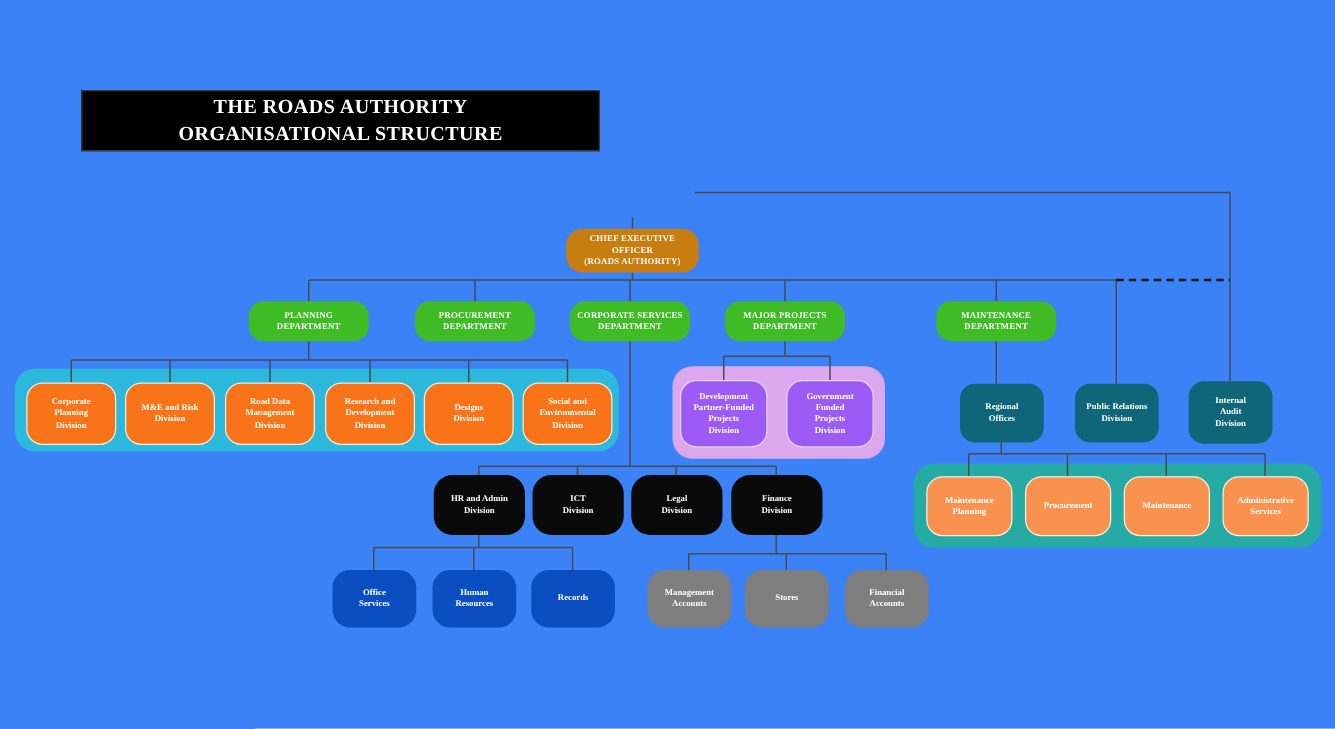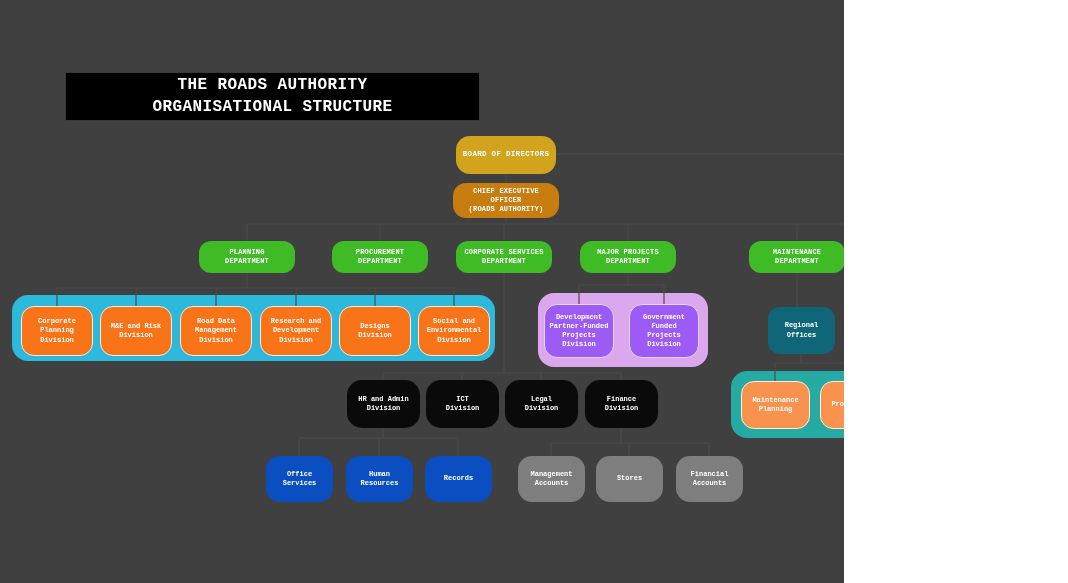--- a/index.html
+++ b/index.html
@@ -1,19 +1,19 @@
 <!DOCTYPE html>
 <html><head>
 <meta charset="utf-8">
 <style>
   html,body { margin:0; padding:0; background:#ffffff; }
   #canvas {
-    position:relative; width:844px; height:583px;
-    background:#404040; overflow:hidden;
-    font-family:Liberation Mono, monospace;
+    position:relative; width:1068px; height:583px;
+    background:#3b82f6; overflow:hidden;
+    font-family:Liberation Serif, serif;
   }
   #connectors { position:absolute; left:0; top:0; z-index:1; }
   .strip { position:absolute; z-index:0; border-radius:16px; }
   .strip-cyan   { background:#2cb9dc; }
   .strip-purple { background:#dba8ee; }
   .strip-teal   { background:#26aba4; }
   .node {
     position:absolute; z-index:2;
     display:flex; align-items:center; justify-content:center;
     text-align:center; color:#ffffff; font-weight:bold;
@@ -105,21 +105,20 @@
         <path d="M629,443 V456"></path>
         <path d="M709,443 V456"></path>
     </g>
 
     <path d="M893,224 H984" stroke="#141414" stroke-width="2" stroke-dasharray="6,4" fill="none"></path>
   </svg>
 
   <div class="title-box" style="left:65px; top:72px; width:413px; height:47px;">THE ROADS AUTHORITY
 ORGANISATIONAL STRUCTURE</div>
 
-  <div class="node board" style="left:456px; top:136px; width:100px; height:38px;">BOARD OF DIRECTORS</div>
   <div class="node ceo" style="left:453px; top:183px; width:106px; height:35px;">CHIEF EXECUTIVE
 OFFICER
 (ROADS AUTHORITY)</div>
 
   <div class="node dept" style="left:199px; top:241px; width:96px; height:32px;">PLANNING
 DEPARTMENT</div>
   <div class="node dept" style="left:332px; top:241px; width:96px; height:32px;">PROCUREMENT
 DEPARTMENT</div>
   <div class="node dept" style="left:456px; top:241px; width:96px; height:32px;">CORPORATE SERVICES
 DEPARTMENT</div>

